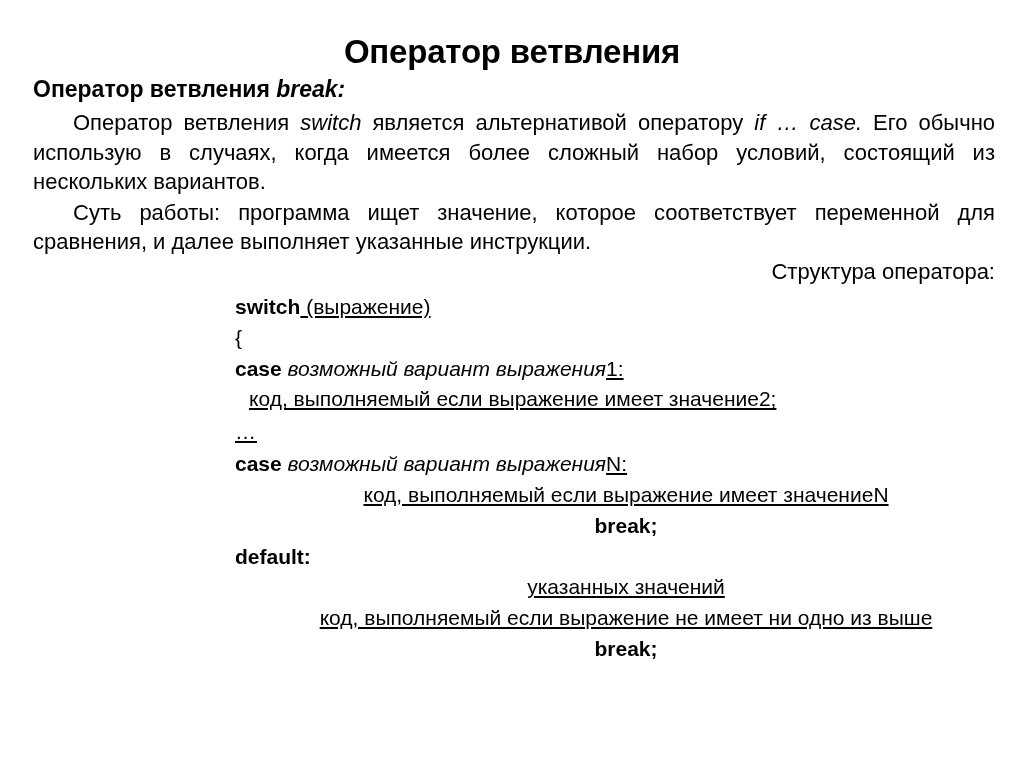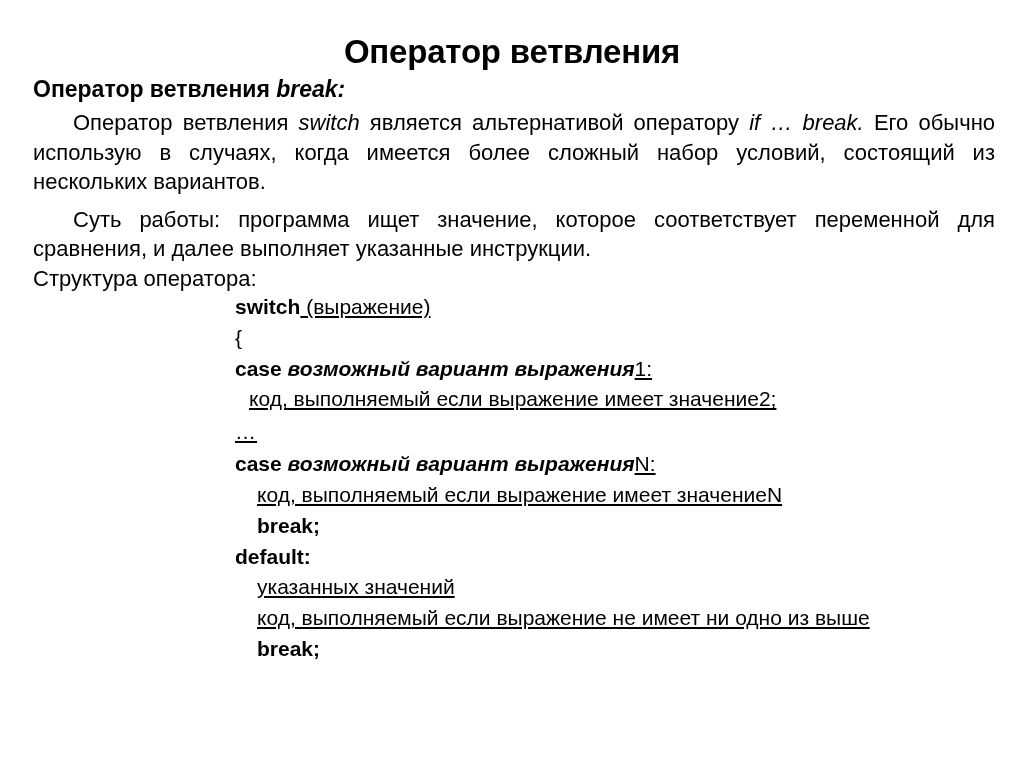--- a/index.html
+++ b/index.html
@@ -64,71 +64,71 @@
     text-align: justify;
     text-justify: inter-word;
   }
   .para.indent {
     text-indent: 40px;
   }
   .para .it {
     font-style: italic;
   }
   .para + .para {
-    margin-top: 8px;
+    margin-top: 1px;
   }
 
   .para-struct {
     font-size: 22px;
     line-height: 29.5px;
     margin: 0;
-    text-align: left;
+    text-align: right;
   }
 
   
   .code-block {
     position: absolute;
     left: 235px;
     top: 292px;
     width: 760px;
     font-size: 21px;
     line-height: 30.8px;
     white-space: nowrap;
   }
   .code-line {
     display: block;
     white-space: nowrap;
   }
   .code-line.lvl1 { padding-left: 0px; }
   .code-line.lvl2 { padding-left: 14px; }
-  .code-line.lvl2b { padding-left: 22px; }
+  .code-line.lvl2b { padding-left: 22px; text-align: center; }
   .code-line.ell {
     font-size: 21px;
     letter-spacing: 1px;
     line-height: 34px;
   }
   .b { font-weight: bold; }
-  .bi { font-weight: bold; font-style: italic; }
+  .bi { font-weight: normal; font-style: italic; }
   .n { font-weight: normal; font-style: normal; text-decoration: underline; }
 </style>
 </head>
 <body>
 
 <div class="slide">
 
   <h1 class="slide-title">Оператор ветвления</h1>
 
   <div class="body-area">
 
     <div class="subheading">
       <span>Оператор ветвления </span><span class="kw">break:</span>
     </div>
 
     <p class="para indent">
-      <span>Оператор ветвления </span><span class="it">switch</span><span> является альтернативой оператору </span><span class="it">if … break.</span><span> Его обычно использую в случаях, когда имеется более сложный набор условий, состоящий из нескольких вариантов.</span>
+      <span>Оператор ветвления </span><span class="it">switch</span><span> является альтернативой оператору </span><span class="it">if … case.</span><span> Его обычно использую в случаях, когда имеется более сложный набор условий, состоящий из нескольких вариантов.</span>
     </p>
 
     <p class="para indent">Суть работы: программа ищет значение, которое соответствует переменной для сравнения, и далее выполняет указанные инструкции.</p>
 
     <p class="para-struct">Структура оператора:</p>
 
   </div>
 
   <div class="code-block" id="code-listing">
       <span class="code-line lvl1"><span class="b">switch</span><span class="n"> (выражение)</span></span>

